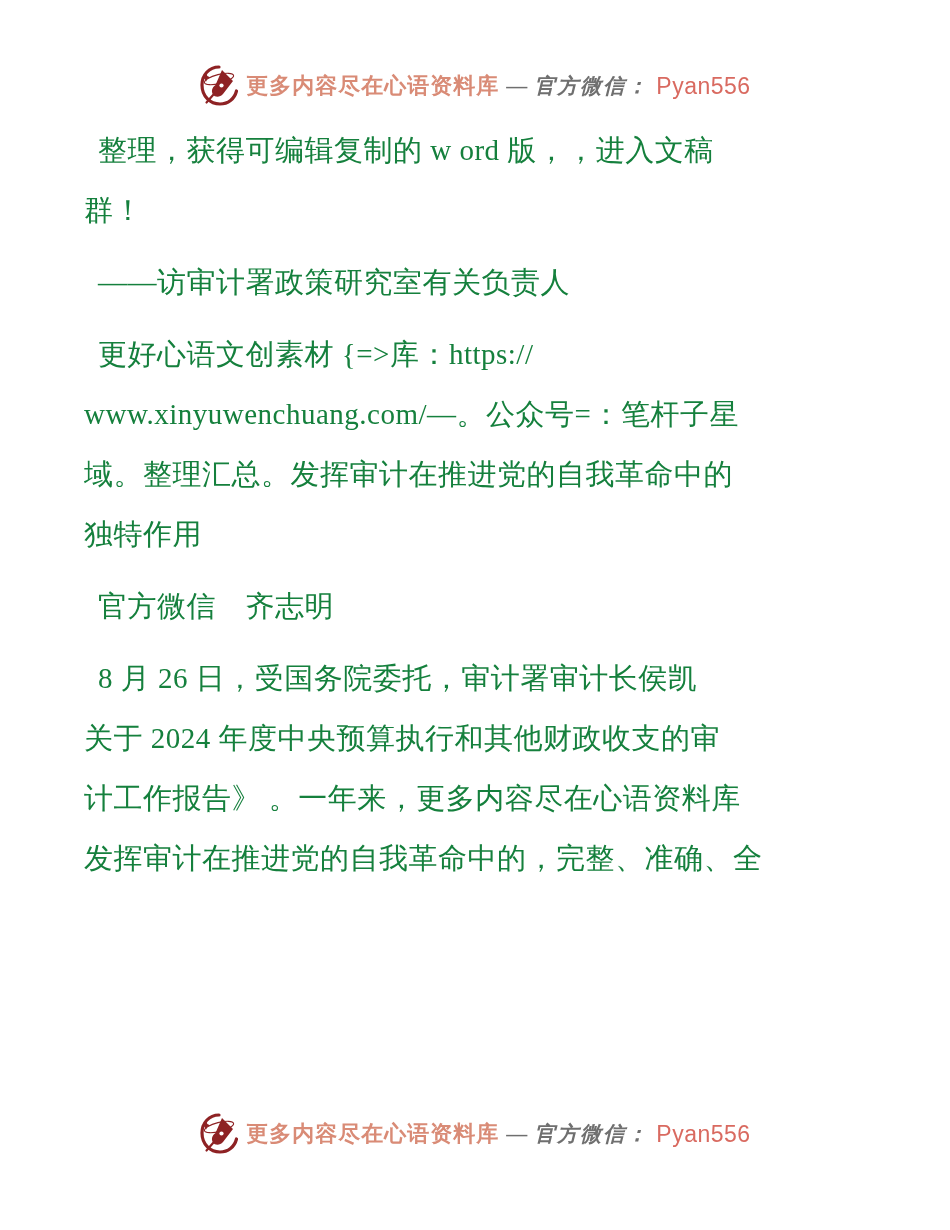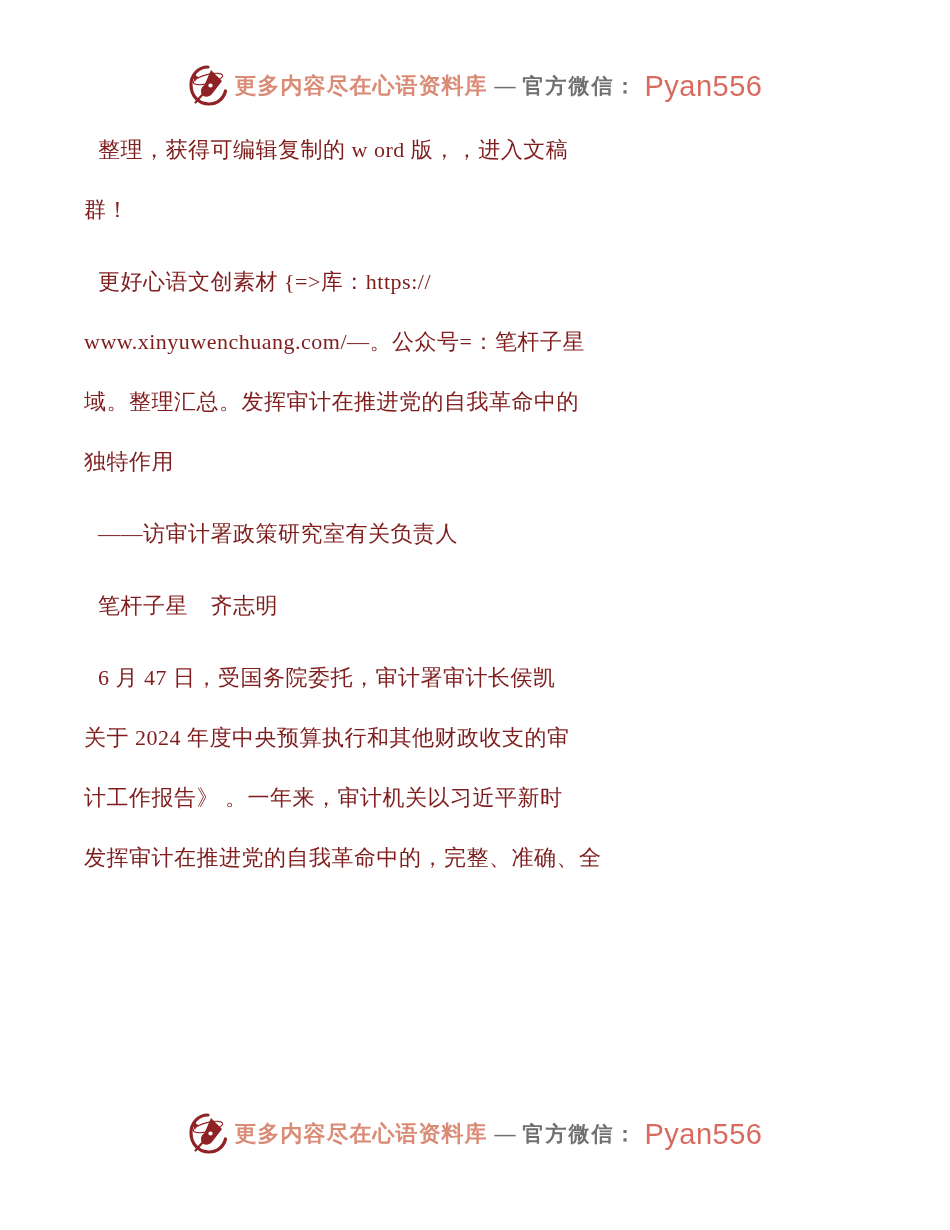--- a/index.html
+++ b/index.html
@@ -14,33 +14,33 @@
     gap:7px; white-space:nowrap;
   }
   #header-banner { top:64px; }
   #footer-banner { top:1112px; }
   .logo { display:inline-flex; }
   .logo svg { display:block; }
   .banner-main {
     font-size:22px; font-weight:bold; letter-spacing:1px;
   }
   .banner-sep, .banner-label {
-    font-size:21px; font-weight:bold; letter-spacing:2px; 
+    font-size:21px; font-weight:bold; letter-spacing:2px; font-style:italic;
   }
   .banner-sep { font-style:normal; letter-spacing:0; }
   .banner-id {
-    font-family:"Liberation Sans",sans-serif; font-size:29px; letter-spacing:0.5px;
+    font-family:"Liberation Sans",sans-serif; font-size:23px; letter-spacing:0.5px;
   }
   main {
     position:absolute; left:84px; top:120px; width:800px;
   }
   .para { margin:0 0 12px 0; }
   .line {
-    font-size:22px; line-height:60px; letter-spacing:0.5px;
-    white-space:pre; color:#7f1d1d;
+    font-size:29px; line-height:60px; letter-spacing:0.5px;
+    white-space:pre; color:#15803d;
   }
   .line.first { padding-left:14px; }
 </style>
 </head>
 <body>
 
 <header class="banner" id="header-banner">
   <span class="logo">
     <svg width="40" height="44" viewBox="0 0 40 44" aria-hidden="true">
       <path d="M20 3 C10 3 3 11 3 21 C3 32 11 40 21 40 C29 40 35.5 35 37.5 27" fill="none" stroke="#8e2224" stroke-width="3.2" stroke-linecap="round"></path>
@@ -56,35 +56,35 @@
     <span class="banner-label" style="color: rgb(111, 111, 111);">官方微信：</span>
   <span class="banner-id" style="color: rgb(217, 106, 96);">Pyan556</span>
 </header>
 
 <main id="doc-body">
     <div class="para">
       <div class="line first">整理，获得可编辑复制的 w ord 版，，进入文稿</div>
       <div class="line">群！</div>
     </div>
     <div class="para">
+      <div class="line first">——访审计署政策研究室有关负责人</div>
+    </div>
+    <div class="para">
       <div class="line first">更好心语文创素材 {=&gt;库：https://</div>
       <div class="line">www.xinyuwenchuang.com/—。公众号=：笔杆子星</div>
       <div class="line">域。整理汇总。发挥审计在推进党的自我革命中的</div>
       <div class="line">独特作用</div>
     </div>
     <div class="para">
-      <div class="line first">——访审计署政策研究室有关负责人</div>
+      <div class="line first">官方微信　齐志明</div>
     </div>
     <div class="para">
-      <div class="line first">笔杆子星　齐志明</div>
-    </div>
-    <div class="para">
-      <div class="line first">6 月 47 日，受国务院委托，审计署审计长侯凯</div>
+      <div class="line first">8 月 26 日，受国务院委托，审计署审计长侯凯</div>
       <div class="line">关于 2024 年度中央预算执行和其他财政收支的审</div>
-      <div class="line">计工作报告》 。一年来，审计机关以习近平新时</div>
+      <div class="line">计工作报告》 。一年来，更多内容尽在心语资料库</div>
       <div class="line">发挥审计在推进党的自我革命中的，完整、准确、全</div>
     </div>
   </main>
 
 <footer class="banner" id="footer-banner">
   <span class="logo">
     <svg width="40" height="44" viewBox="0 0 40 44" aria-hidden="true">
       <path d="M20 3 C10 3 3 11 3 21 C3 32 11 40 21 40 C29 40 35.5 35 37.5 27" fill="none" stroke="#8e2224" stroke-width="3.2" stroke-linecap="round"></path>
       <ellipse cx="20" cy="15" rx="15" ry="4.5" fill="none" stroke="#8e2224" stroke-width="1.1" transform="rotate(-14 20 15)"></ellipse>
       <path d="M23 6 L34 17 L24 30 C21 33.5 16 33.5 14 30.5 C12 27.5 13 23.5 16.5 21 Z" fill="#8e2224"></path>

